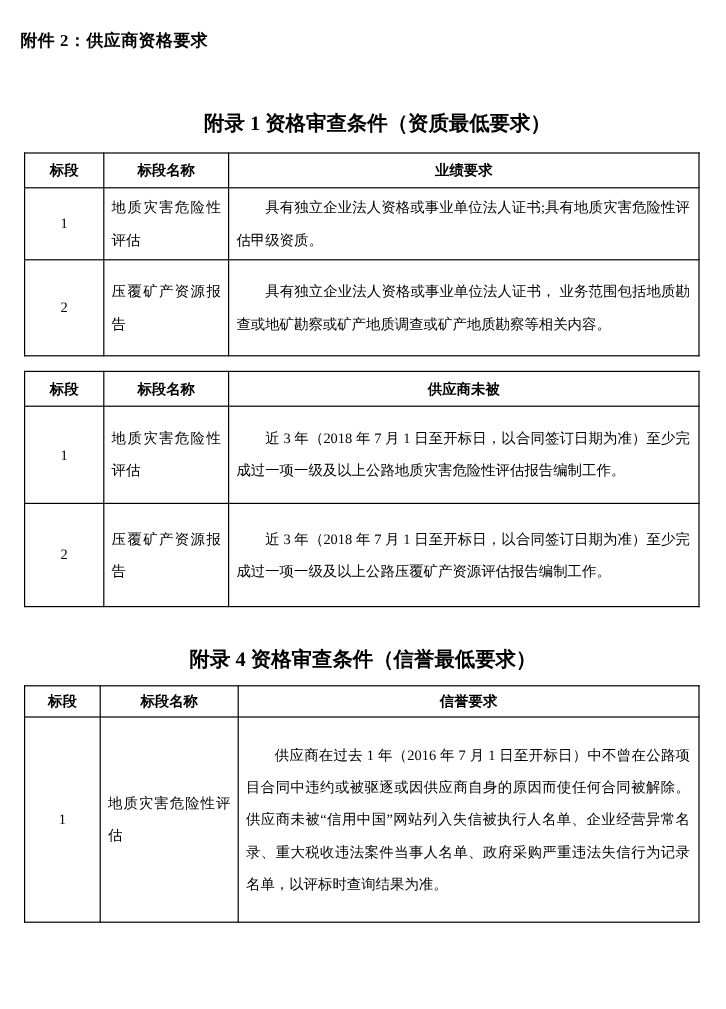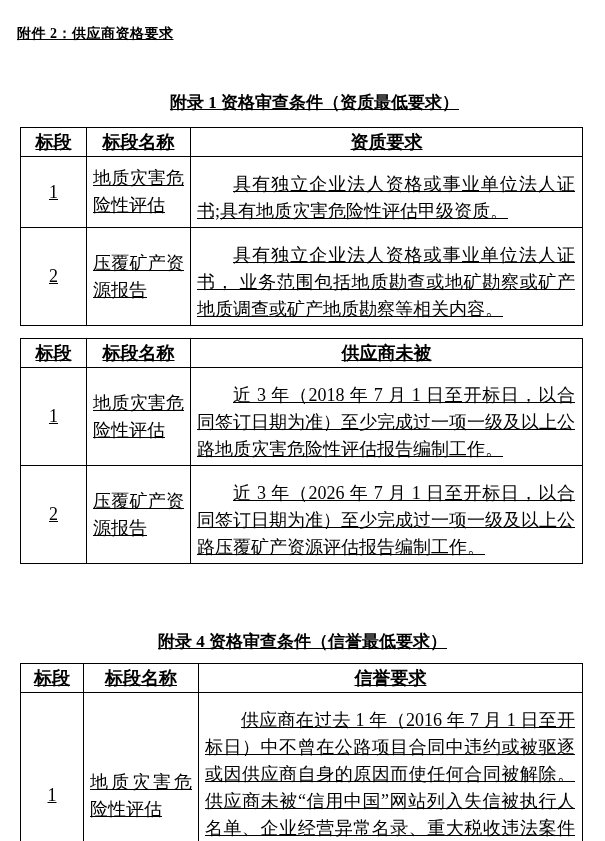--- a/index.html
+++ b/index.html
@@ -9,51 +9,50 @@
     color: #000000;
     font-family: "Liberation Serif", "DejaVu Serif", serif;
   }
   .page {
     position: relative;
     width: 605px;
     height: 841px;
     margin: 0 auto;
     background: #ffffff;
     overflow: hidden;
-    text-decoration: underline;
   }
   .doc-title {
     margin: 25px 0 0 17px;
     font-size: 14px;
     font-weight: bold;
     letter-spacing: 0.5px;
   }
   .section-heading {
     margin: 0;
     text-align: center;
     font-size: 17px;
     font-weight: bold;
   }
   .heading-1 { margin-top: 48px; padding-left: 24px; }
   .heading-2 { margin-top: 27px; }
-  .heading-3 { margin-top: 66px; }
+  .heading-3 { margin-top: 32px; }
   table.req-table {
     border-collapse: collapse;
     table-layout: fixed;
     margin-left: 20px;
     width: 563px;
     background: #ffffff;
   }
   .mt-t1 { margin-top: 13px; }
   .mt-t2 { margin-top: 12px; }
   .mt-t3 { margin-top: 10px; }
   table.req-table th,
   table.req-table td {
     border: 1px solid #000000;
-    font-size: 18px;
+    font-size: 12px;
     vertical-align: middle;
     overflow: hidden;
   }
   table.req-table th {
     font-weight: bold;
     text-align: center;
     padding: 2px 2px;
   }
   td.lot-cell {
     text-align: center;
@@ -64,21 +63,21 @@
     text-justify: inter-ideograph;
     line-height: 27px;
     padding: 2px 6px;
     margin-left: 38px;
   }
   td.req-cell {
     text-align: justify;
     text-justify: inter-ideograph;
     text-indent: 2em;
     line-height: 27px;
-    padding: 14px 7px 2px 6px;
+    padding: 2px 7px 2px 6px;
   }
   
   .t12 col.c-lot  { width: 66px; }
   .t12 col.c-name { width: 104px; }
   .t3  col.c-lot  { width: 63px; }
   .t3  col.c-name { width: 115px; }
   
   .t1 thead tr { height: 29px; }
   .t1 tbody tr.row-0 { height: 60px; }
   .t1 tbody tr.row-1 { height: 80px; }
@@ -100,21 +99,21 @@
   <table class="req-table t12 t1 mt-t1">
     <colgroup>
         <col class="c-lot">
         <col class="c-name">
         <col class="c-req">
       </colgroup>
     <thead>
       <tr class="header-row">
         <th>标段</th>
         <th>标段名称</th>
-        <th>资质要求</th>
+        <th>业绩要求</th>
       </tr>
     </thead>
     <tbody>
       <tr class="row-0">
         <td class="lot-cell">1</td>
         <td class="name-cell">地质灾害危险性评估</td>
         <td class="req-cell">具有独立企业法人资格或事业单位法人证书;具有地质灾害危险性评估甲级资质。</td>
       </tr>
       <tr class="row-1">
         <td class="lot-cell">2</td>
@@ -140,21 +139,21 @@
     </thead>
     <tbody>
       <tr class="row-0">
         <td class="lot-cell">1</td>
         <td class="name-cell">地质灾害危险性评估</td>
         <td class="req-cell">近 3 年（2018 年 7 月 1 日至开标日，以合同签订日期为准）至少完成过一项一级及以上公路地质灾害危险性评估报告编制工作。</td>
       </tr>
       <tr class="row-1">
         <td class="lot-cell">2</td>
         <td class="name-cell">压覆矿产资源报告</td>
-        <td class="req-cell">近 3 年（2026 年 7 月 1 日至开标日，以合同签订日期为准）至少完成过一项一级及以上公路压覆矿产资源评估报告编制工作。</td>
+        <td class="req-cell">近 3 年（2018 年 7 月 1 日至开标日，以合同签订日期为准）至少完成过一项一级及以上公路压覆矿产资源评估报告编制工作。</td>
       </tr>
     </tbody>
   </table>
 
   <h2 class="section-heading heading-3">附录 4 资格审查条件（信誉最低要求）</h2>
 
   <table class="req-table t3 mt-t3">
     <colgroup>
         <col class="c-lot">
         <col class="c-name">

